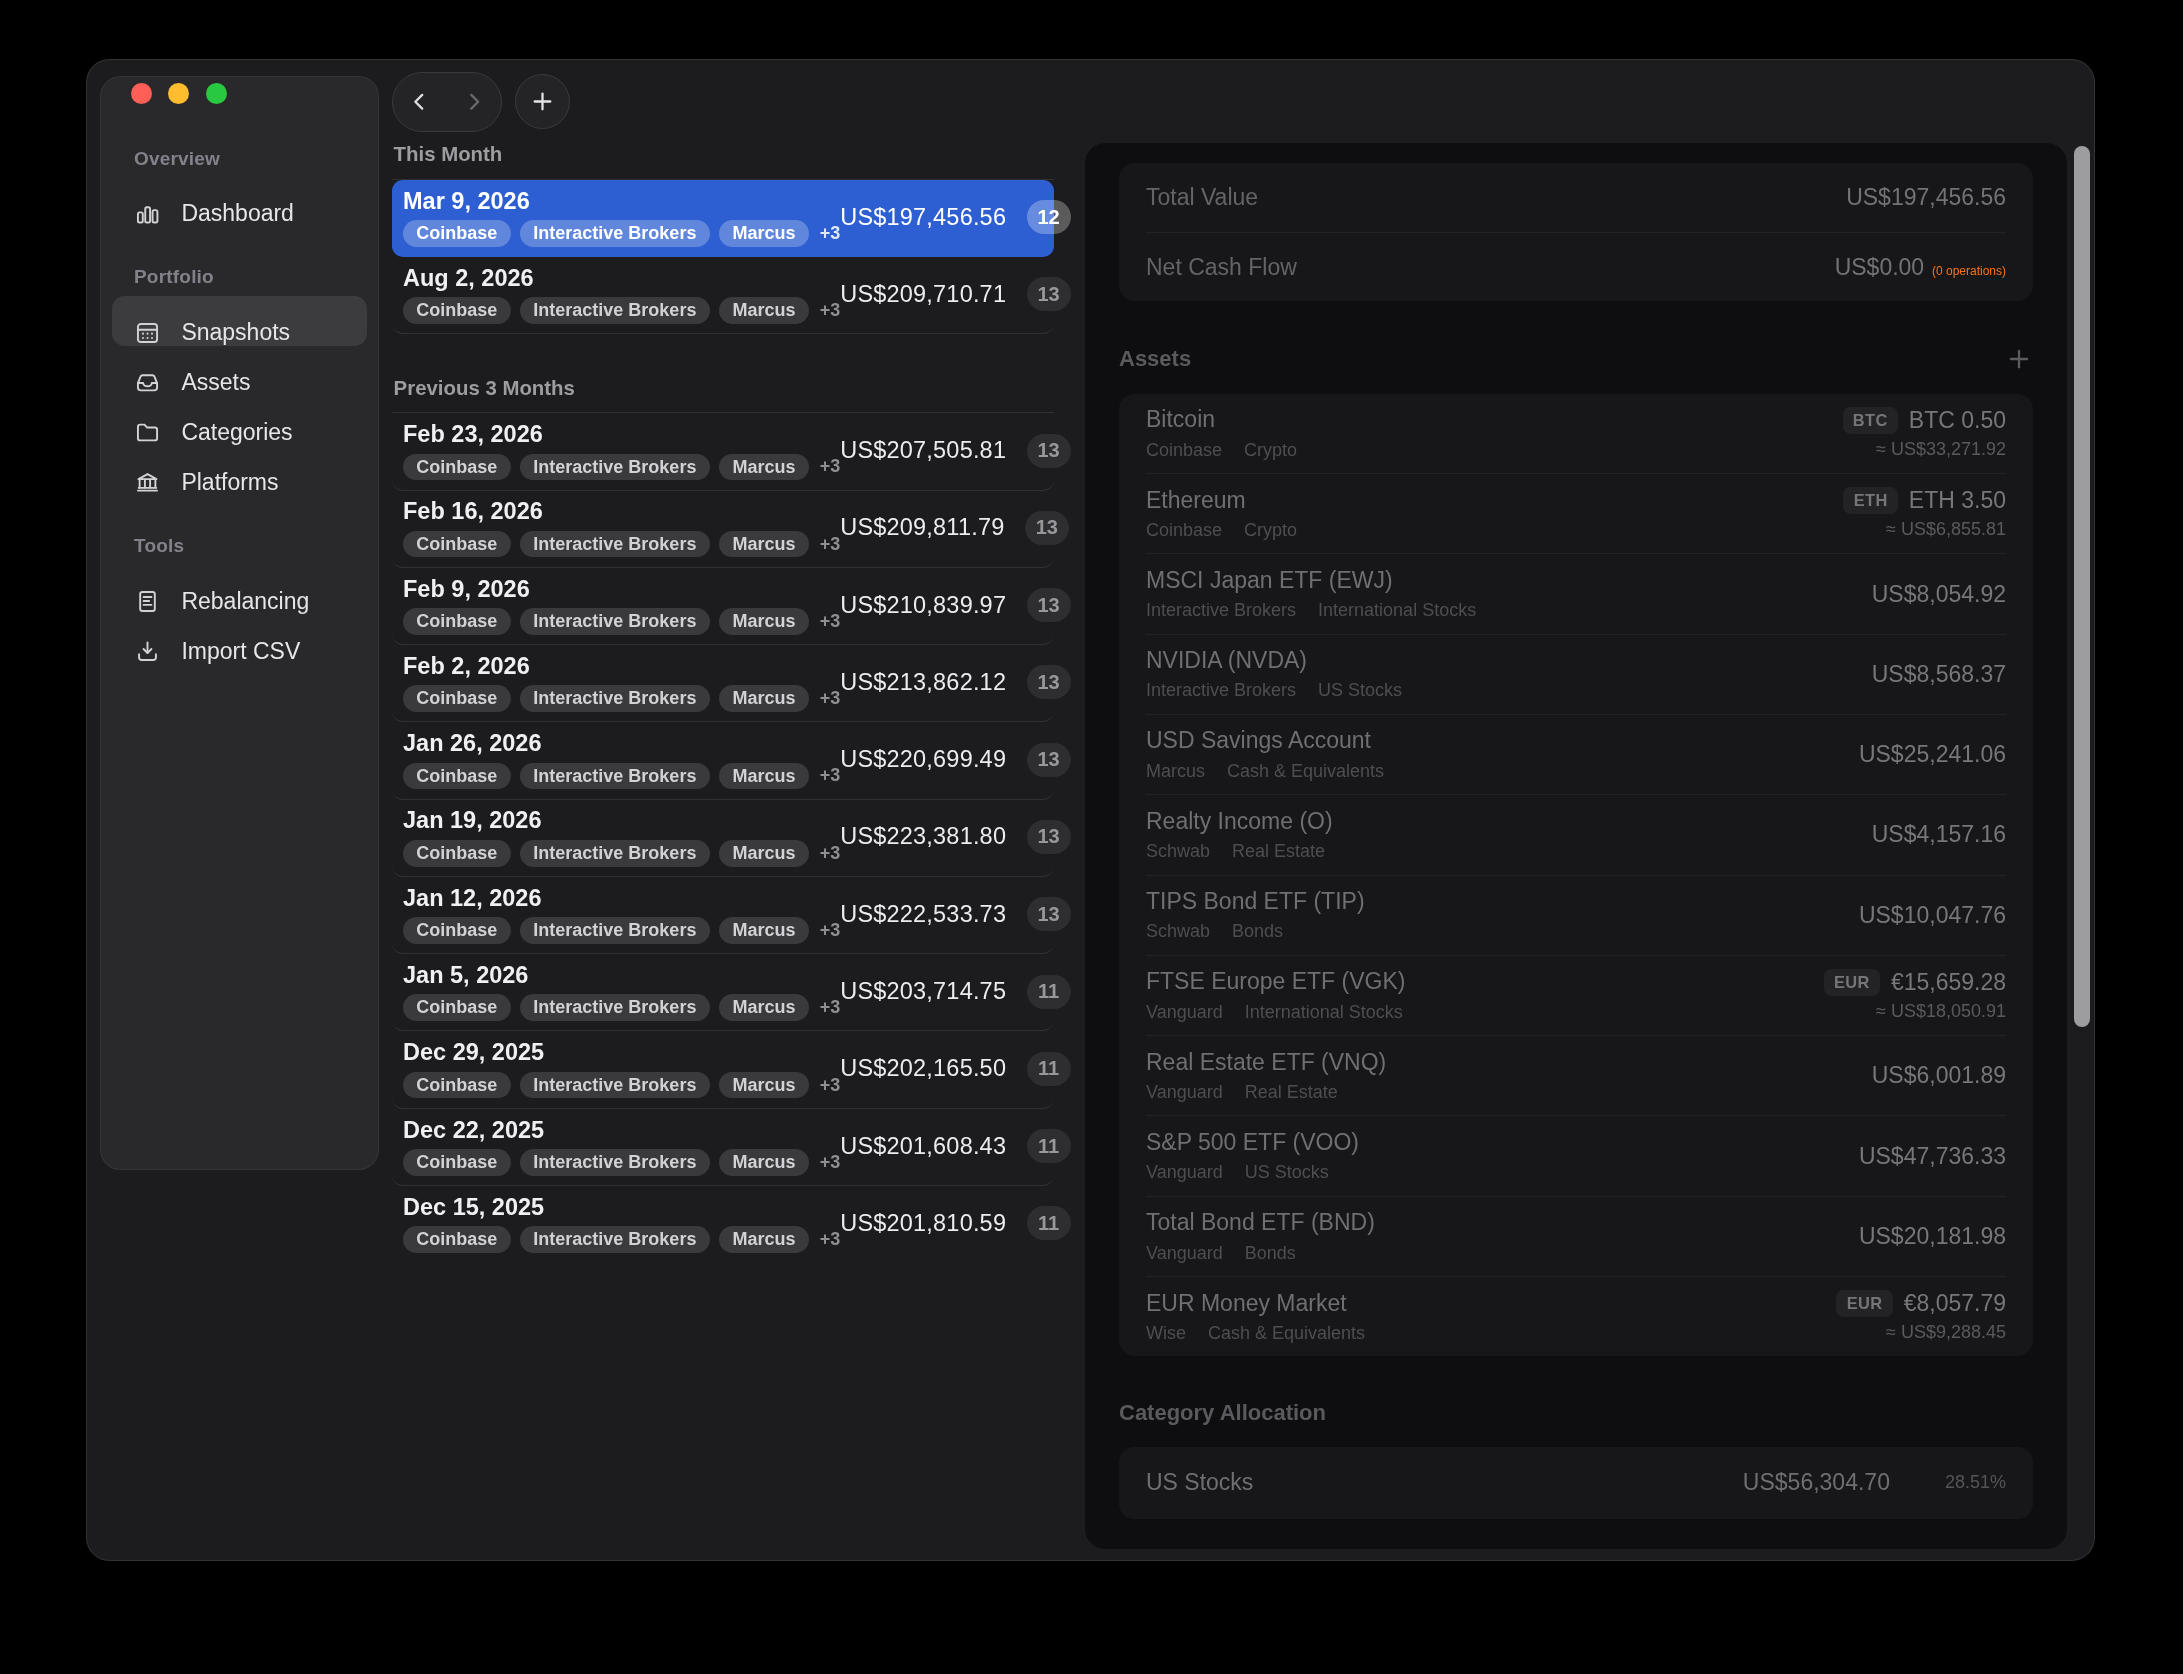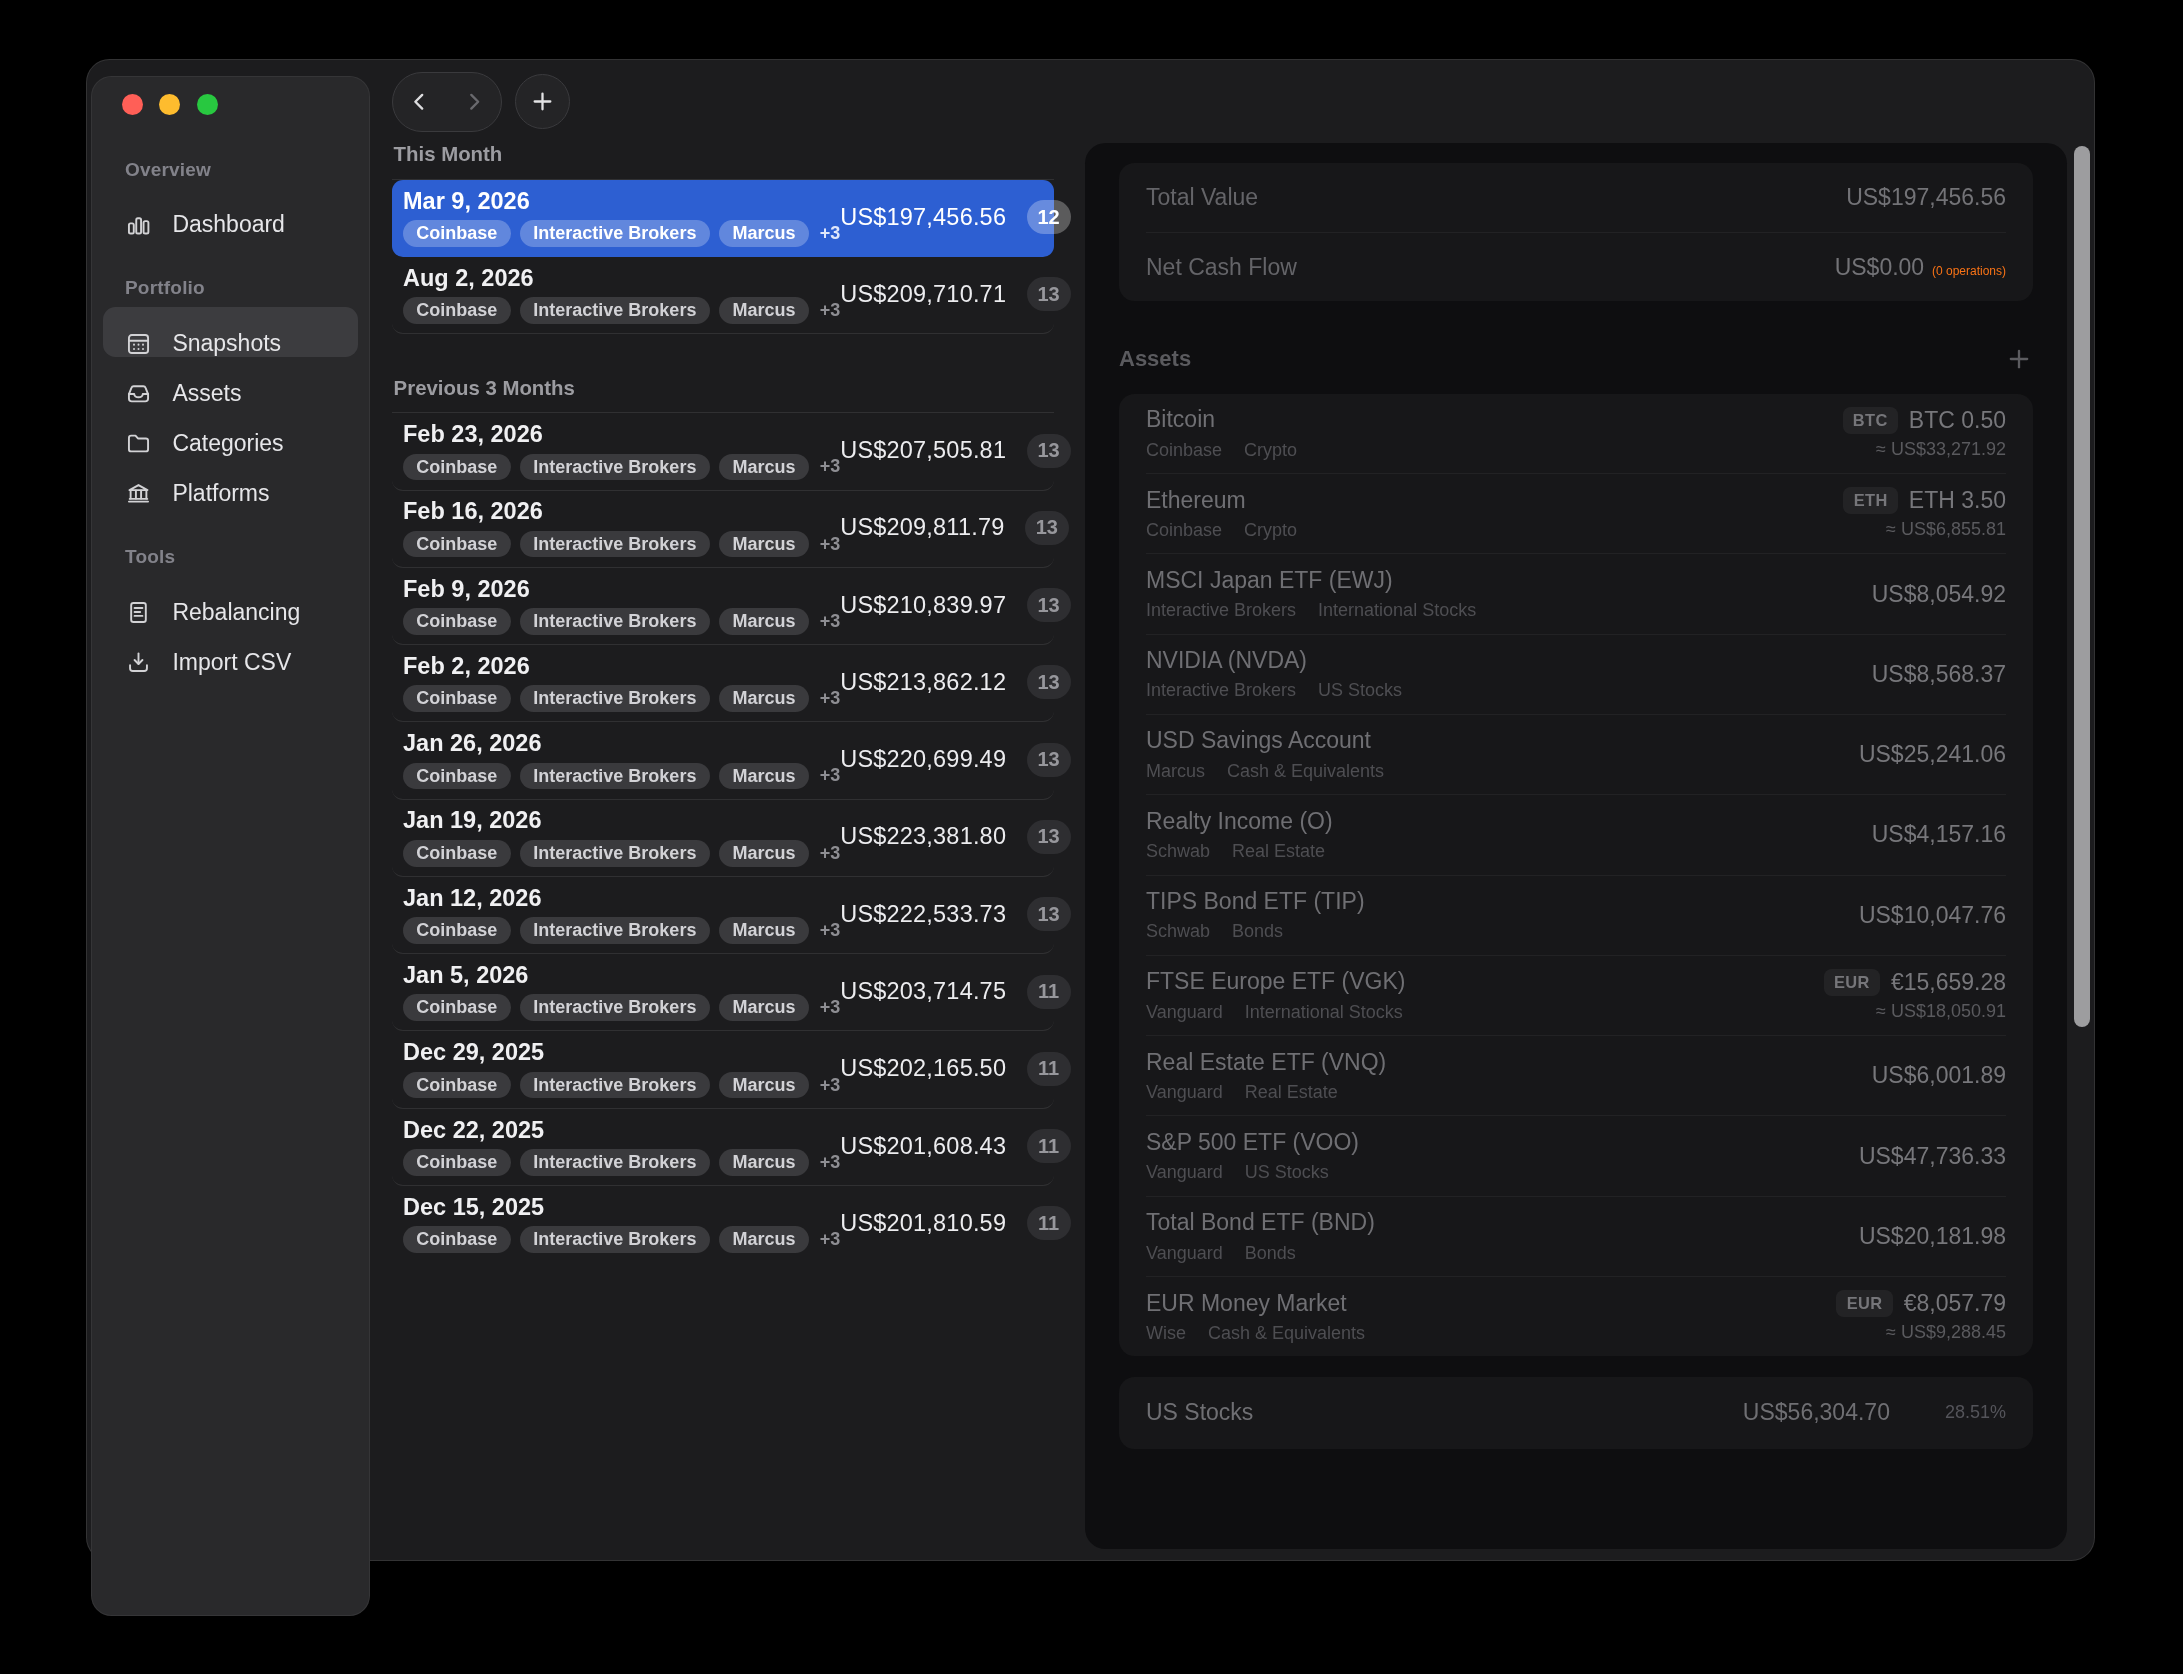--- a/index.html
+++ b/index.html
@@ -3,22 +3,22 @@
 <meta charset="utf-8">
 <style>
   html,body{margin:0;padding:0;background:#000;width:2183px;height:1674px;
     font-family:"Liberation Sans",sans-serif;-webkit-font-smoothing:antialiased;}
   *{box-sizing:border-box;}
 
   .window{position:absolute;left:86px;top:59px;width:2009px;height:1502px;
     background:#1c1c1e;border:1.2px solid rgba(255,255,255,0.10);border-radius:23.5px;}
 
   
-  .sidebar{position:absolute;left:4px;top:15.7px;width:279px;height:1540px;
-    background:#29292b;border:1.2px solid rgba(255,255,255,0.06);border-radius:20.4px;padding-top:17px;}
+  .sidebar{position:absolute;left:13px;top:15.7px;width:279px;height:1094px;
+    background:#29292b;border:1.2px solid rgba(255,255,255,0.06);border-radius:20.4px;padding-top:6px;}
   .traffic{display:flex;gap:16.4px;padding-left:30px;}
   .light{width:21px;height:21px;border-radius:50%;}
   .light.red{background:#ff5f57;}.light.yellow{background:#febc2e;}.light.green{background:#28c840;}
   .side-label{margin:39px 0 7.8px 33px;font-size:19px;font-weight:700;color:#82828a;letter-spacing:0.2px;}
   .side-label.first{margin-top:44px;}
   .side-item{display:flex;align-items:flex-end;gap:20.4px;height:50px;margin:0 11px;padding-left:22px;
     border-radius:12.5px;font-size:23px;color:#e6e6e9;}
   .side-item.selected{background:#3c3c3f;}
   .side-item svg{width:27px;height:27px;stroke:#d2d2d5;fill:none;stroke-width:1.7;
     stroke-linecap:round;stroke-linejoin:round;flex:none;}
@@ -621,20 +621,23 @@
             <div class="a-line1">
               <span class="chip">EUR</span>
               <span class="a-amount">€8,057.79</span>
             </div>
             <div class="a-approx">≈ US$9,288.45</div>
           </div>
         </div>
         </div>
     </div>
 
+    <div class="head-row">
+      <span class="panel-h">Category Allocation</span>
+    </div>
     <div class="card">
       <div>
           <div class="alloc-row">
           <span class="alloc-label">US Stocks</span>
           <span class="alloc-val">US$56,304.70</span>
           <span class="alloc-pct">28.51%</span>
         </div>
         </div>
     </div>
   </div>

